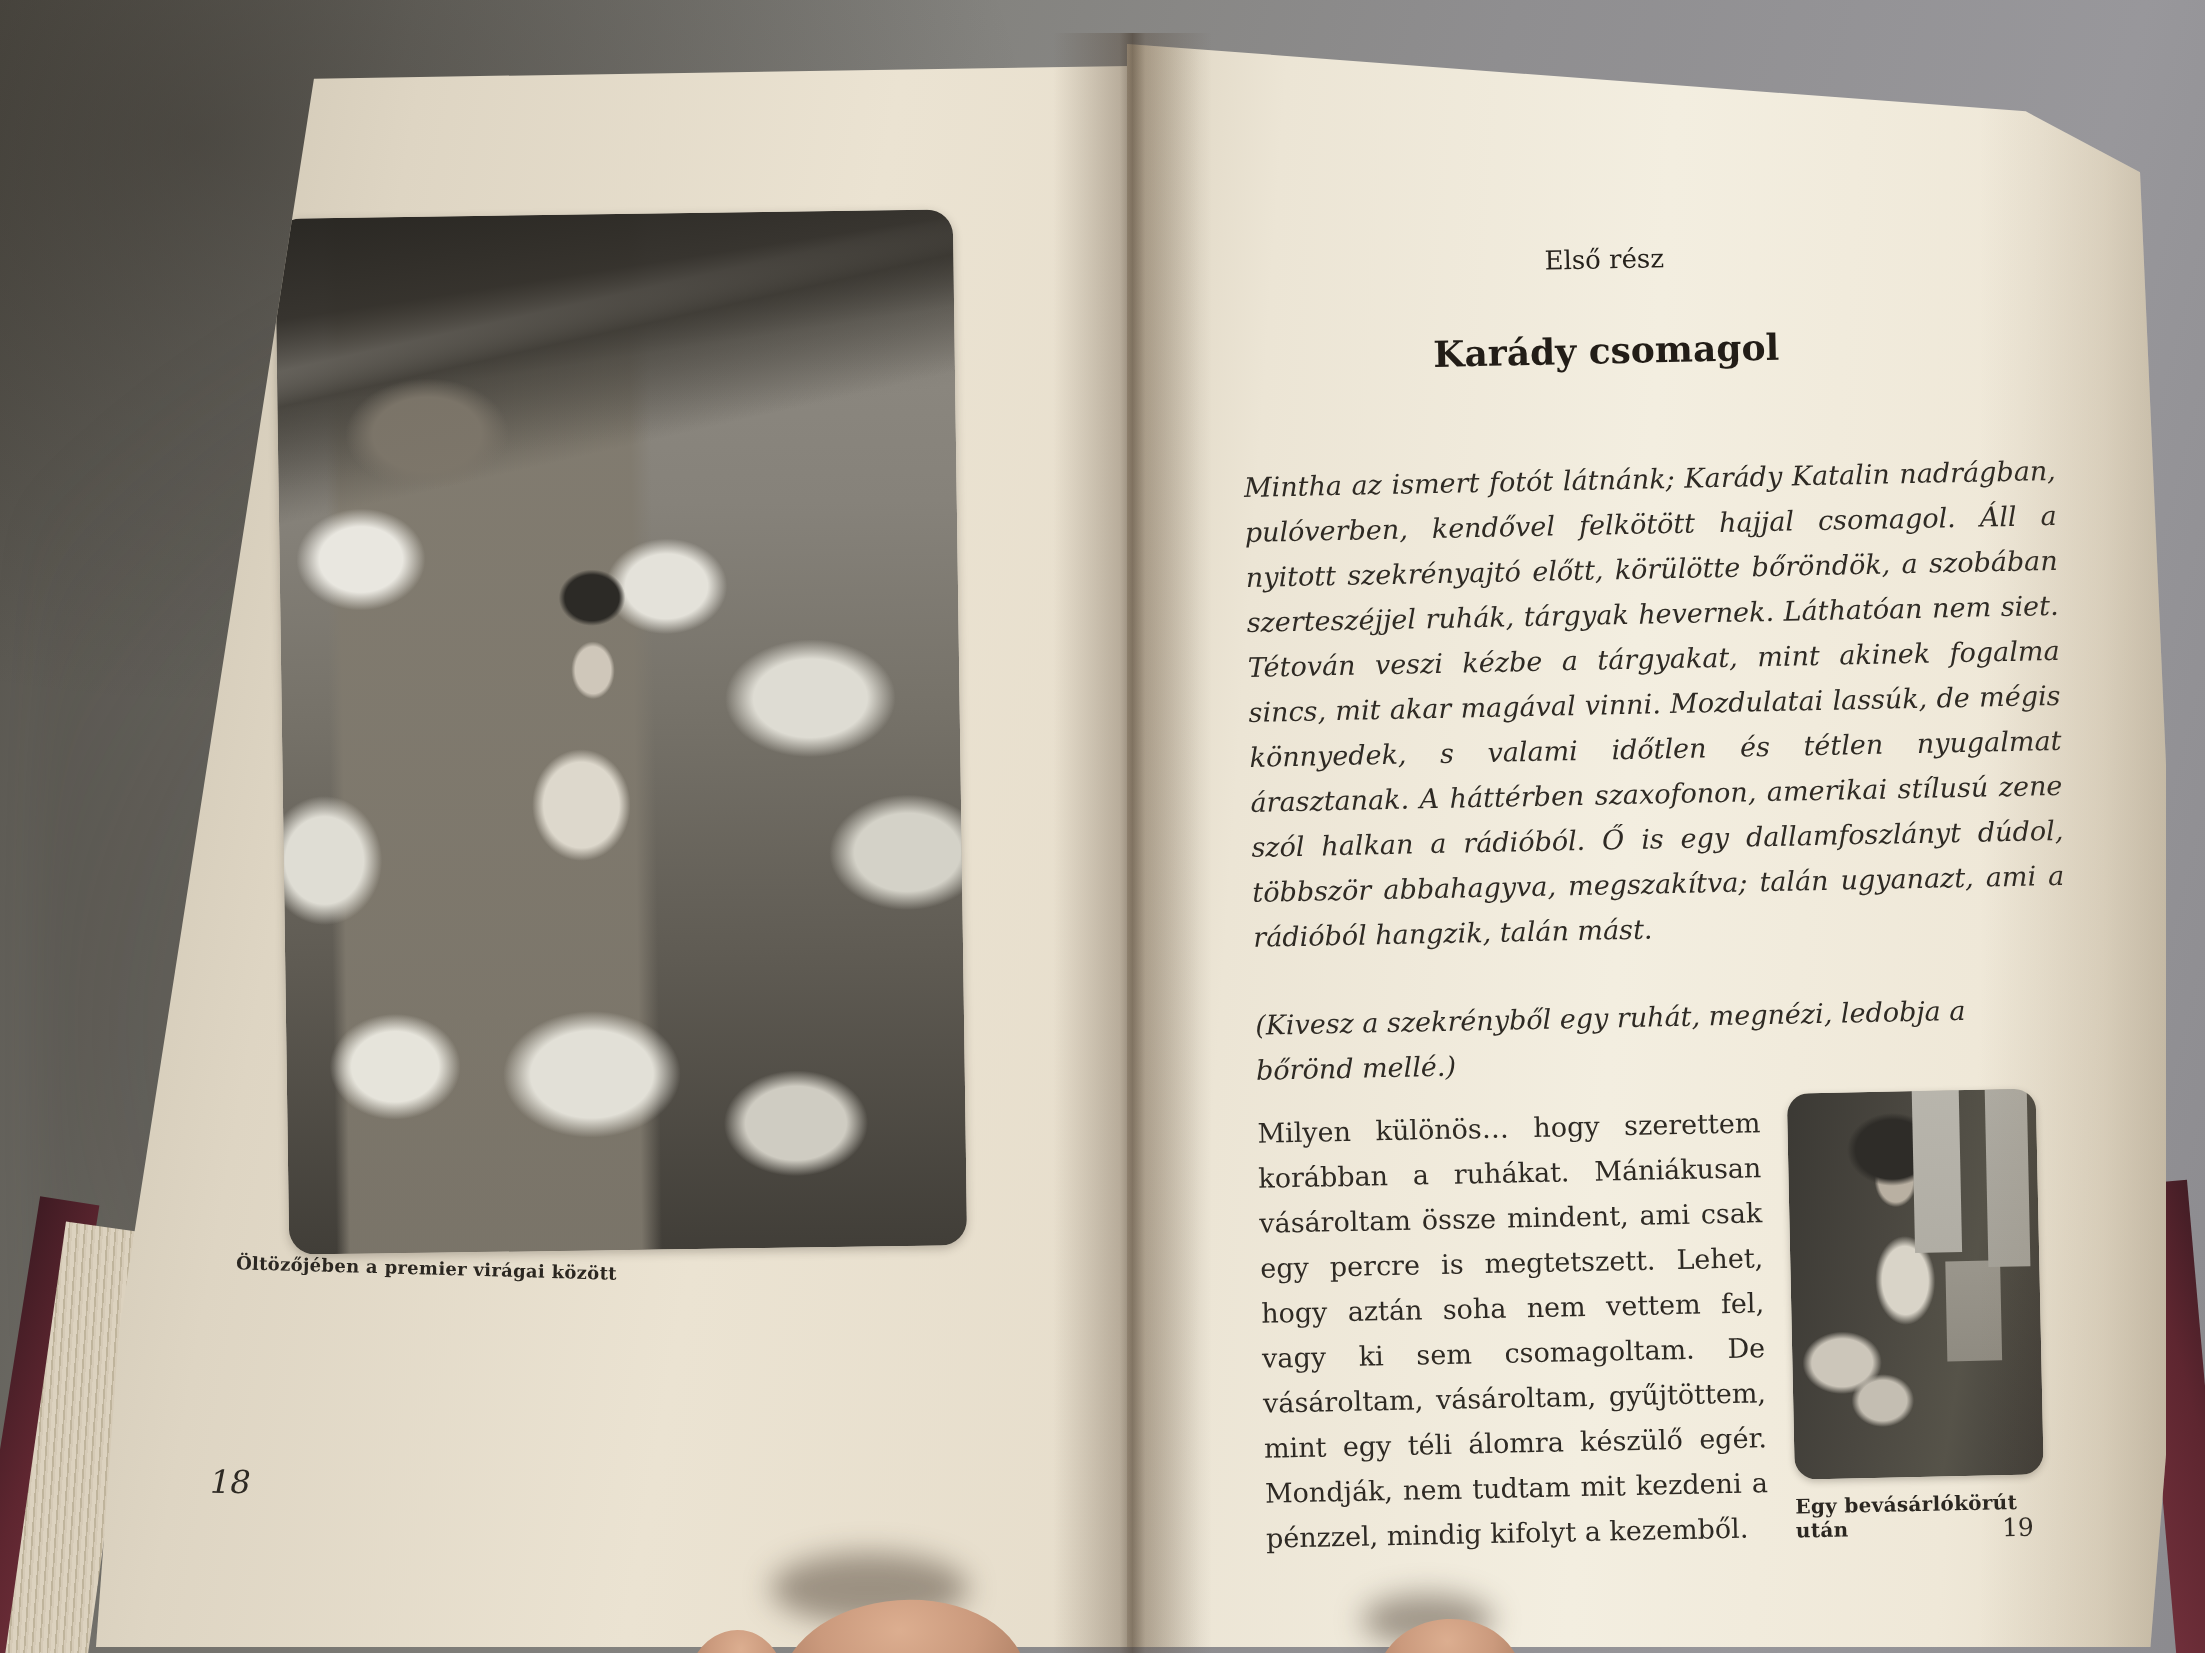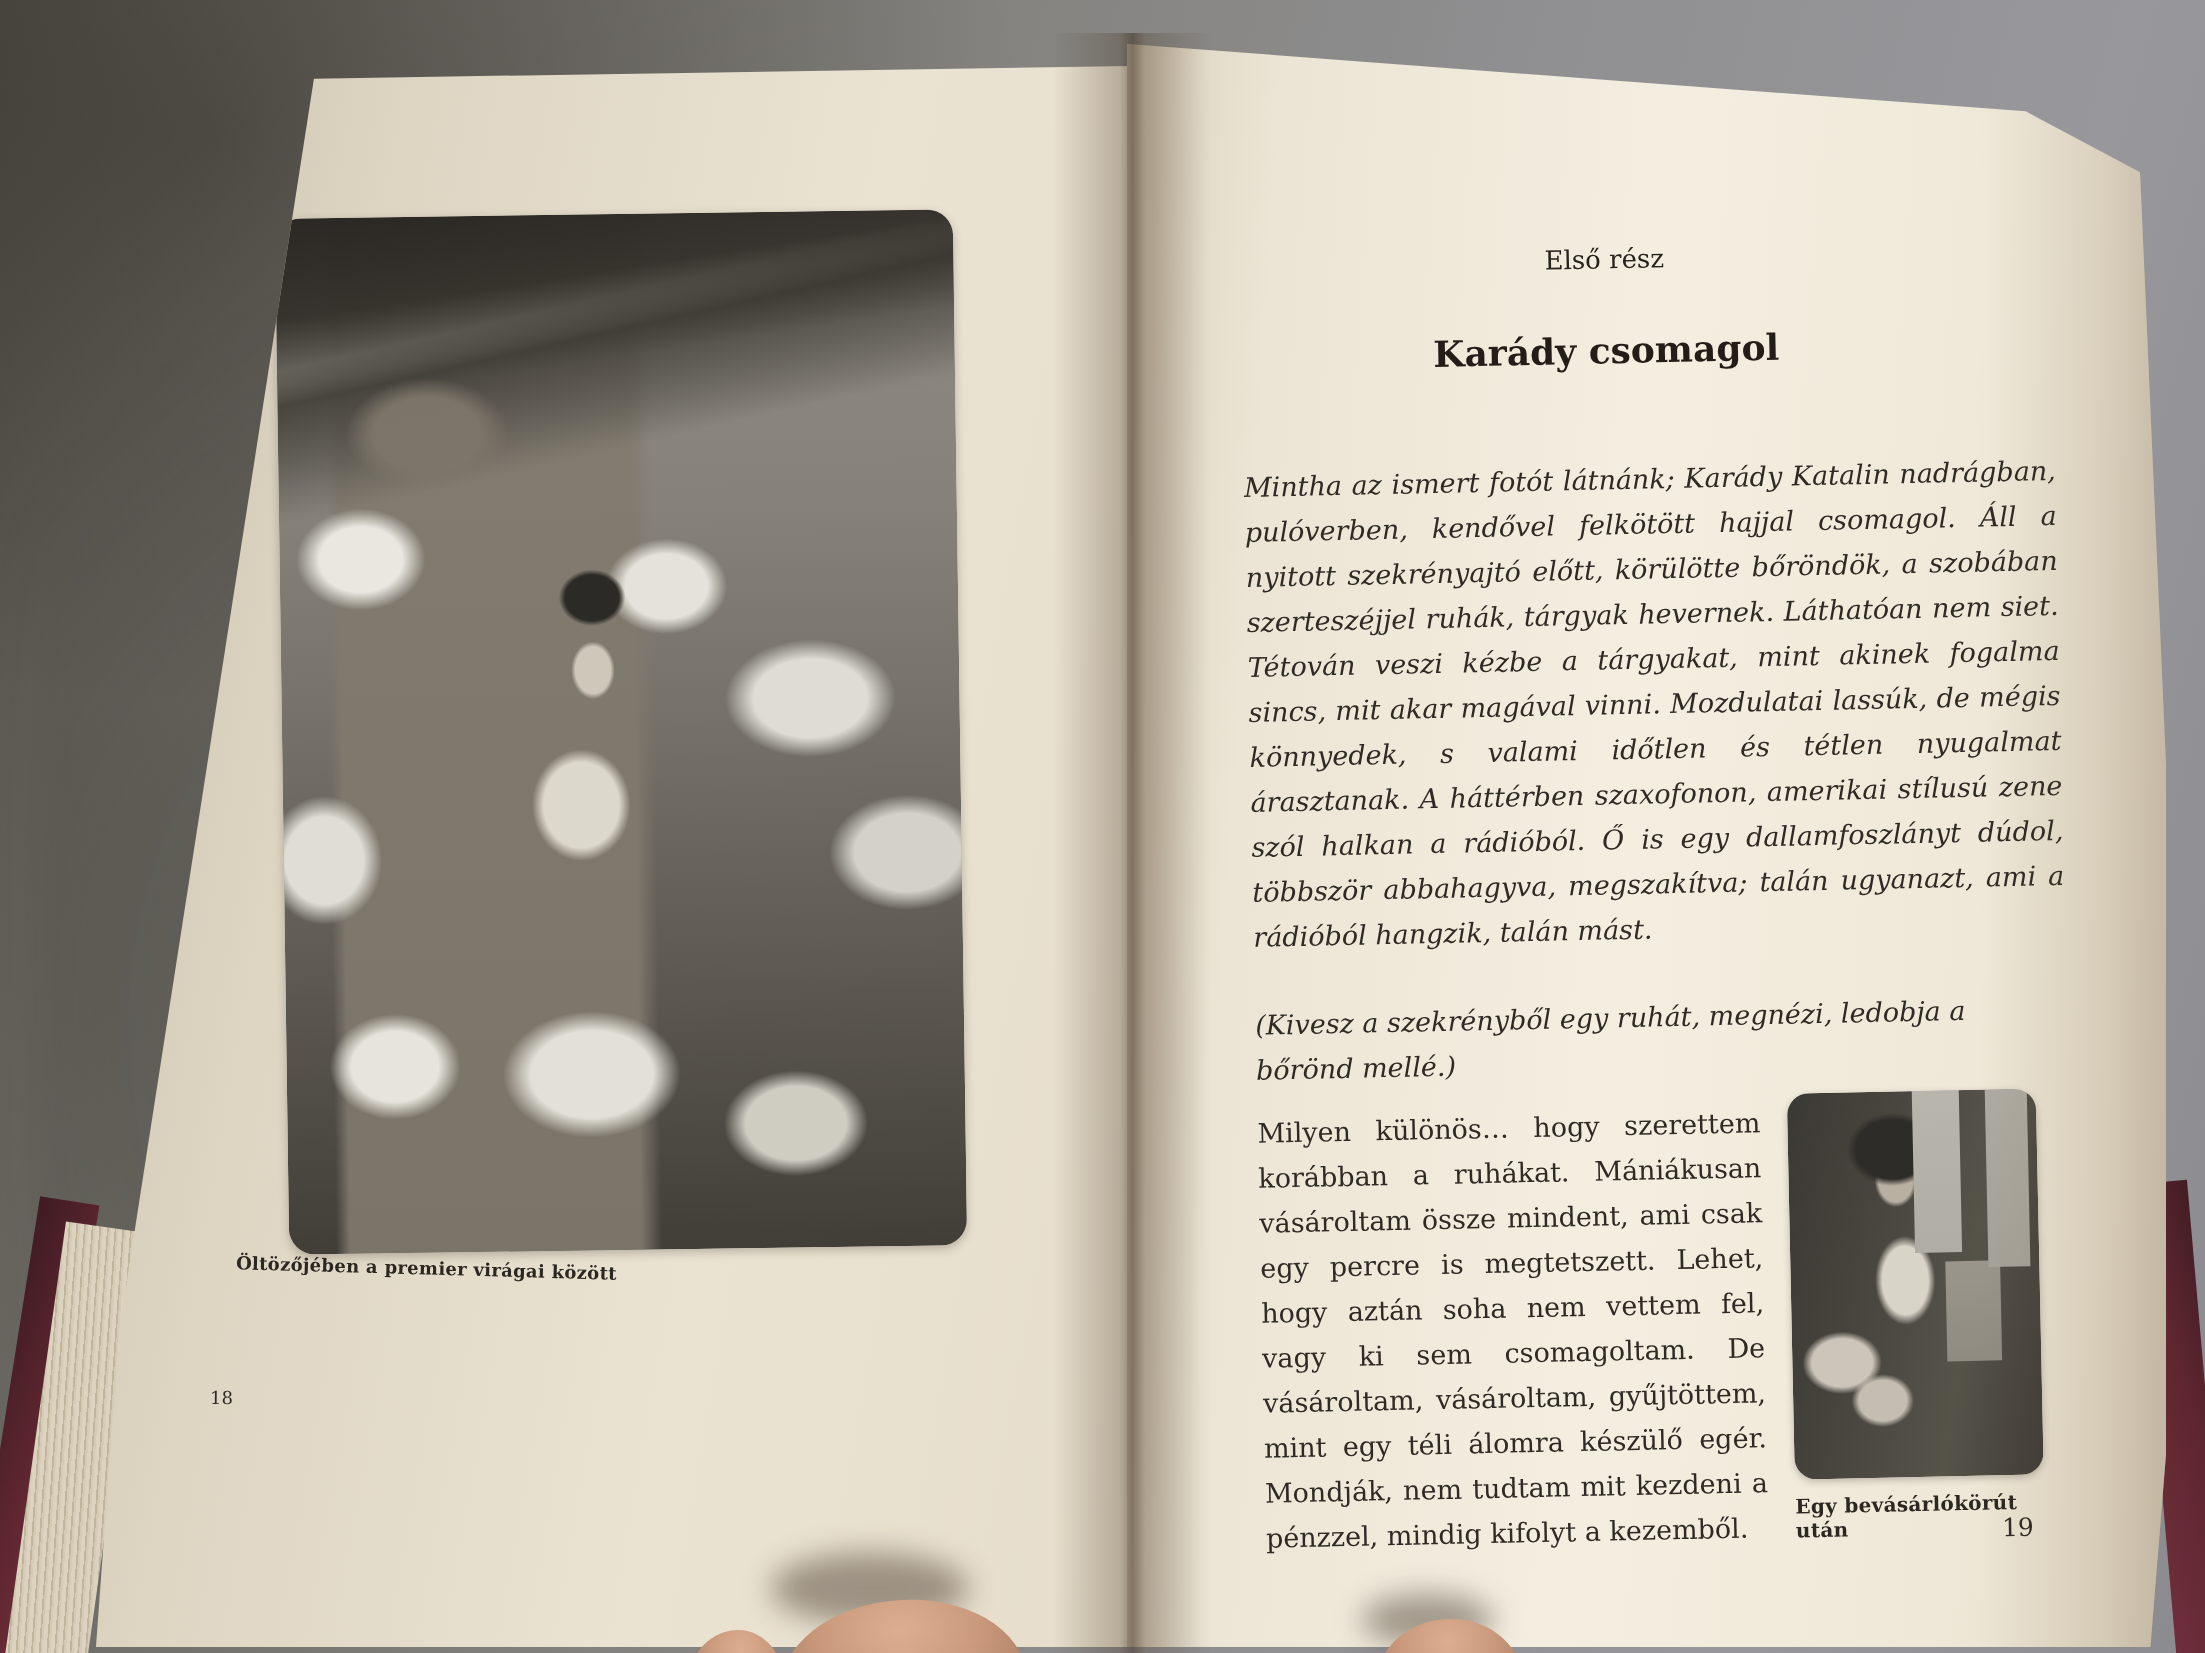--- a/index.html
+++ b/index.html
@@ -47,21 +47,21 @@
          radial-gradient(ellipse 109px 88px at 16% 82%,#e6e4db 40%,rgba(230,228,219,0) 60%),
          radial-gradient(ellipse 98px 77px at 57% 36%,#e4e2da 42%,rgba(228,226,216,0) 62%),
          radial-gradient(ellipse 142px 98px at 78% 47%,#dedcd3 40%,rgba(222,220,209,0) 60%),
          radial-gradient(ellipse 126px 93px at 92% 62%,#d4d2c8 42%,rgba(212,210,199,0) 62%),
          radial-gradient(ellipse 153px 109px at 45% 83%,#e2e0d7 40%,rgba(226,224,215,0) 58%),
          radial-gradient(ellipse 120px 88px at 75% 88%,#cfccc2 42%,rgba(207,204,194,0) 60%),
          linear-gradient(90deg,rgba(128,122,110,0) 7%,rgba(128,122,110,.9) 9%,rgba(128,122,110,.9) 52%,rgba(128,122,110,0) 55%),
          linear-gradient(180deg,#908c84 0%,#86827a 28%,#767269 48%,#5f5b53 72%,#413e38 100%);}
   .caption-left{position:absolute;left:159px;top:1192px;width:416px;transform:rotate(1.6deg);
        font-size:18px;font-weight:600;color:#2b2721;letter-spacing:0.3px;}
-  .pageno-left{position:absolute;left:133px;top:1321px;font-size:18px;color:#2e2a24;transform:rotate(.6deg);}
+  .pageno-left{position:absolute;left:133px;top:1397px;font-size:32px;font-style:italic;color:#2e2a24;transform:rotate(.6deg);}
   
   .rp-flow{position:absolute;left:112px;top:208px;width:812px;transform:rotate(-1.2deg);transform-origin:0 0;color:#2e2a24;}
   .sec-head{font-size:26px;text-align:center;transform:translateX(-41px);margin:0 0 52px 0;color:#26221c;}
   .chap-title{font-size:36px;line-height:49px;font-weight:bold;text-align:center;transform:translateX(-41px);
        margin:0 0 82px 0;color:#221d17;}
   .para{font-size:27px;line-height:45px;text-align:justify;margin:0;hyphens:auto;}
   .para1{font-style:italic;margin-bottom:43px;}
   .stage{font-size:27px;line-height:45px;font-style:italic;margin:0 0 17.5px 0;}
   .fig-small{float:right;width:282px;margin:-5.5px 0 5.5px 27px;}
   .photo-small{width:249px;height:386px;border-radius:22px;box-shadow:0 2.7px 7.7px rgba(40,32,22,.25);

